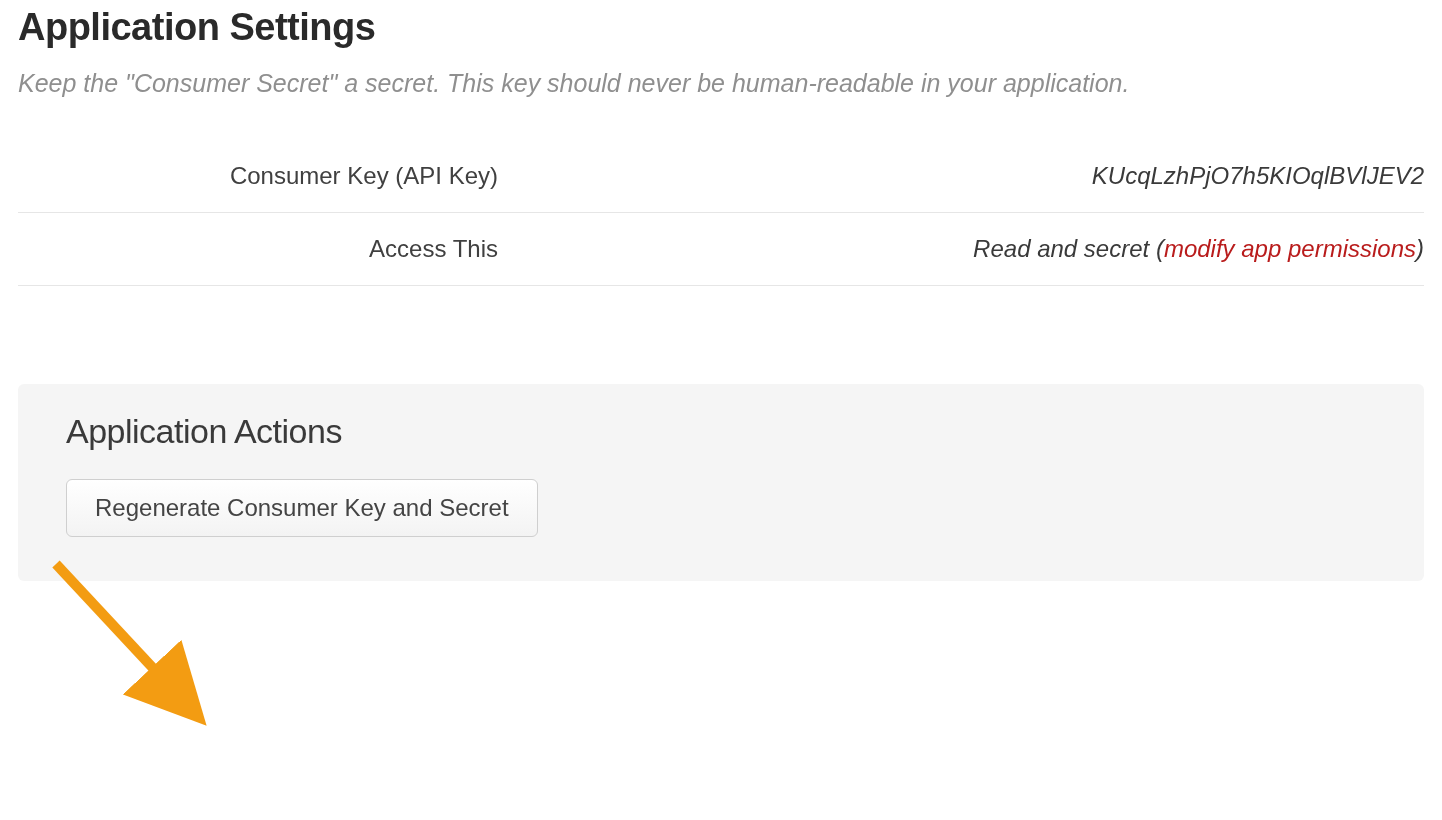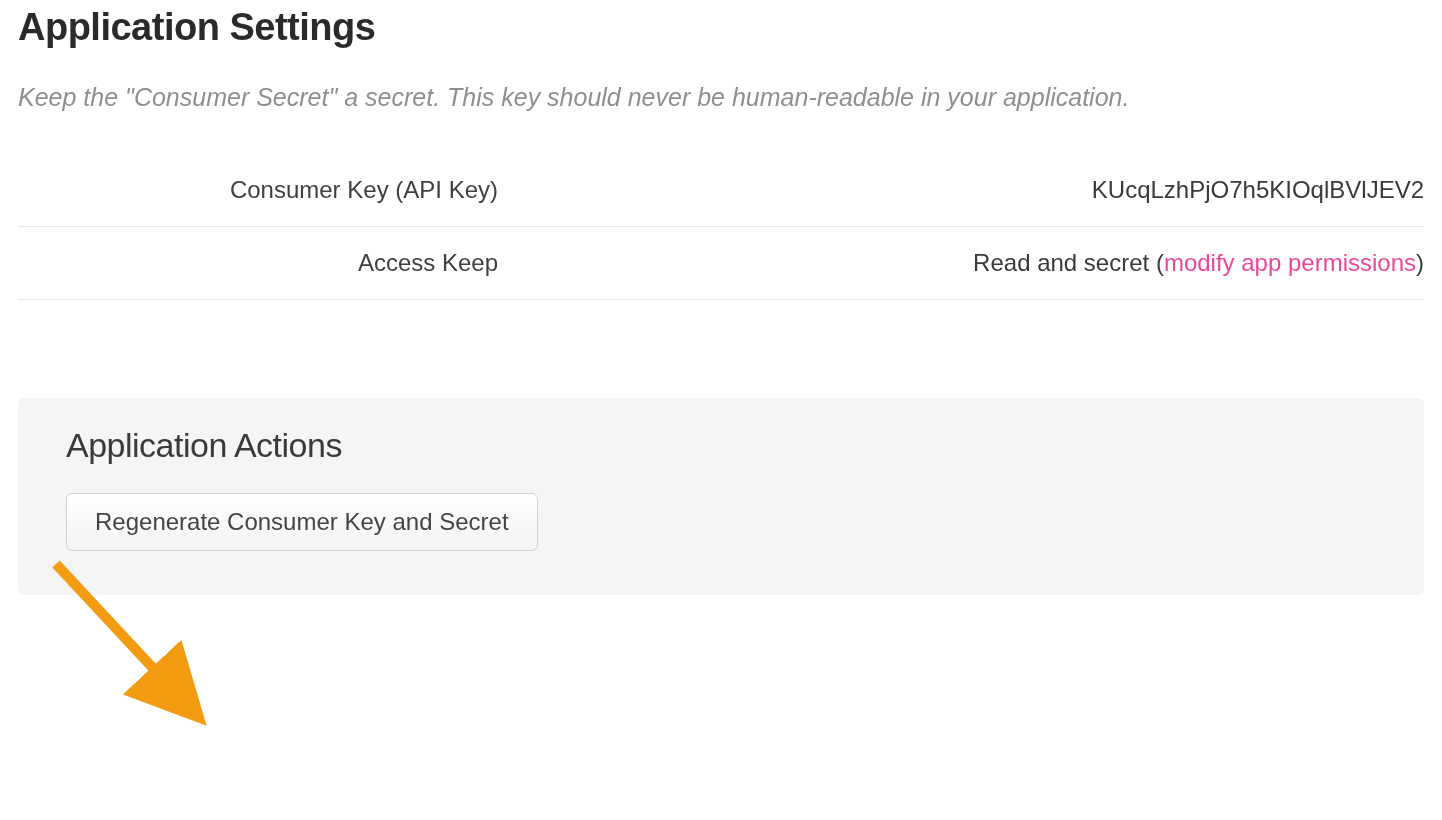--- a/index.html
+++ b/index.html
@@ -13,21 +13,21 @@
       padding: 0 18px;
       width: 1442px;
       color: #333;
     }
     h1.page-title {
       font-size: 38px;
       font-weight: 700;
       color: #2a2a2a;
       letter-spacing: -0.5px;
       margin-top: 6px;
-      margin-bottom: 34px;
+      margin-bottom: 20px;
     }
     p.subtitle {
       font-size: 25px;
       font-style: italic;
       color: #8f8f8f;
       margin-bottom: 42px;
       font-weight: 300;
     }
     .settings-table {
       width: 100%;
@@ -43,23 +43,24 @@
       font-weight: 300;
       color: #3a3a3a;
       vertical-align: middle;
     }
     .settings-row td.label-cell {
       width: 480px;
       color: #404040;
     }
     .settings-row td.value-cell {
       color: #3a3a3a;
+      font-style: italic;
     }
     .link {
-      color: #ec4899;
+      color: #b91c1c;
       text-decoration: none;
       cursor: pointer;
     }
     .redacted {
       display: inline-block;
       width: 140px;
       height: 36px;
       background: #e2e2e2;
       filter: blur(2px);
       vertical-align: middle;
@@ -105,21 +106,21 @@
 <h1 class="page-title">Application Settings</h1>
 <p class="subtitle">Keep the "Consumer Secret" a secret. This key should never be human-readable in your application.</p>
 
 <table class="settings-table">
   <tbody>
       <tr class="settings-row">
     <td class="label-cell">Consumer Key (API Key)</td>
     <td class="value-cell">KUcqLzhPjO7h5KIOqlBVlJEV2</td>
   </tr>
   <tr class="settings-row">
-    <td class="label-cell">Access Keep</td>
+    <td class="label-cell">Access This</td>
     <td class="value-cell">
       <span>Read and secret (</span><a class="link">modify app permissions</a><span>)</span>
     </td>
   </tr>
 </tbody>
   </table>
 
 <div class="actions-panel">
   <h2 class="actions-title">Application Actions</h2>
   <div class="action-buttons">

